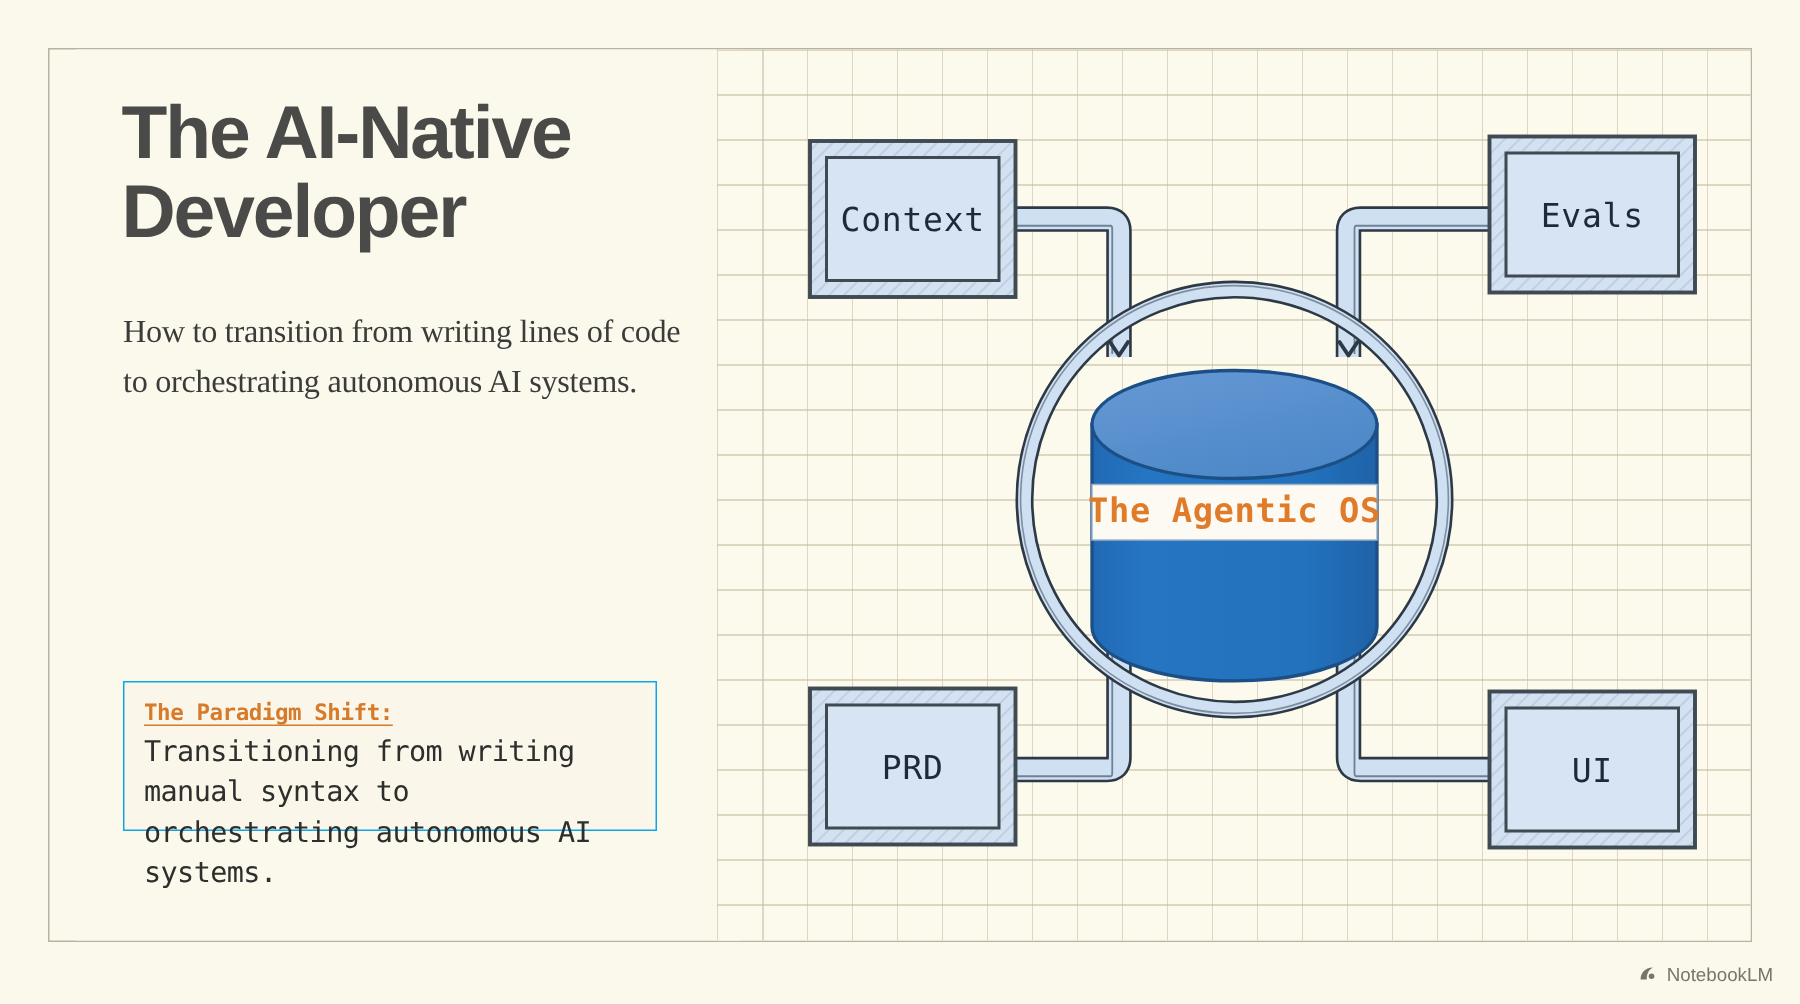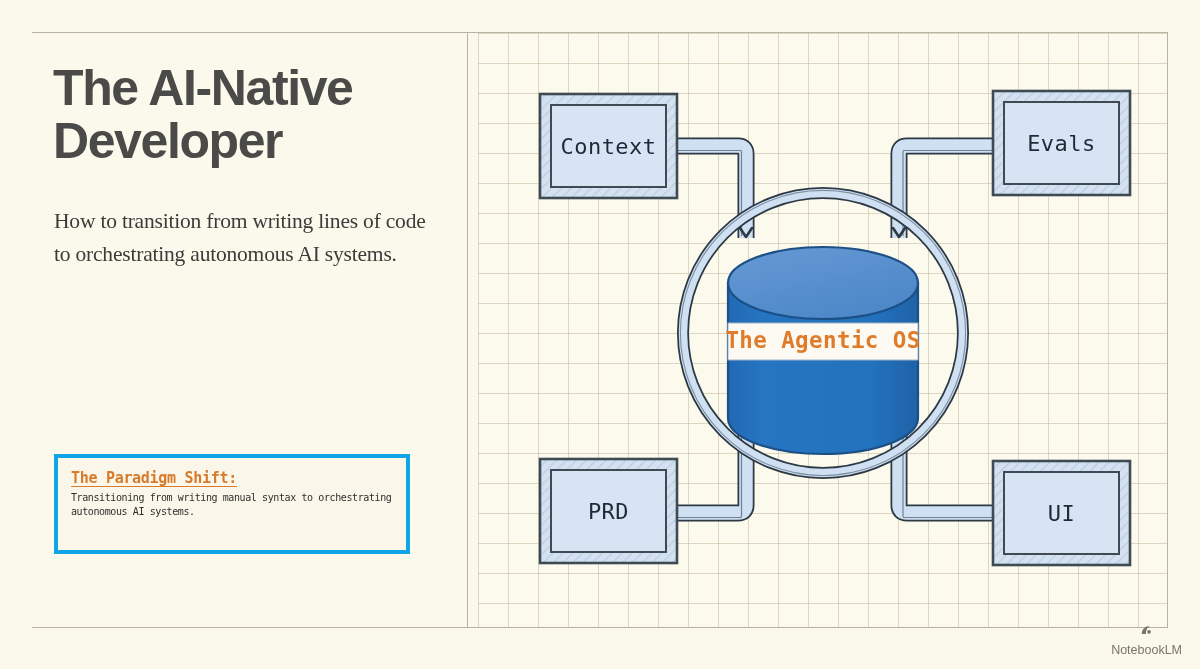--- a/index.html
+++ b/index.html
@@ -25,21 +25,21 @@
     top: 32px;
     width: 1136px;
     height: 596px;
     border: 1.5px solid #b9b4a2;
     box-sizing: border-box;
   }
 
   
   #left-panel {
     position: absolute;
-    left: 23px;
+    left: 51px;
     top: 33px;
     width: 445px;
     height: 594px;
     background: #fbf8ec;
     box-sizing: border-box;
     border-right: 1.5px solid #b9b4a2;
   }
 
   #title {
     position: absolute;
@@ -65,39 +65,39 @@
     letter-spacing: -0.2px;
     color: #3b3b3a;
   }
 
   .info-card {
     position: absolute;
     left: 31px;
     width: 356px;
     box-sizing: border-box;
     background: #faf7ea;
-    border: 4px solid #0ea5e9;
+    border: 1px solid #0ea5e9;
     padding: 11px 13px 12px 13px;
   }
   #card-0 { top: 421px; height: 100px; }
   #card-1 { top: 525px; height: 105px; }
 
   .card-heading {
     font-family: "DejaVu Sans Mono", monospace;
     font-size: 15px;
     font-weight: bold;
     color: #d77a2a;
     text-decoration: underline;
     text-underline-offset: 3px;
     letter-spacing: -0.3px;
     margin-bottom: 4px;
   }
   .card-body {
     font-family: "DejaVu Sans Mono", monospace;
-    font-size: 10px;
+    font-size: 19px;
     line-height: 1.42;
     color: #2e2e2d;
     letter-spacing: -0.4px;
   }
 
   
   #right-panel {
     position: absolute;
     left: 478px;
     top: 33px;
@@ -145,21 +145,20 @@
     position: absolute;
     right: 18px;
     bottom: 12px;
     display: flex;
     align-items: center;
     gap: 5px;
     color: #6f6a5c;
     font-family: "Liberation Sans", sans-serif;
     font-size: 12.5px;
     opacity: 0.92;
-    flex-direction: column;
   }
   #watermark svg { display: block; }
 </style>
 </head>
 <body>
 
 <div id="canvas">
 
   <div id="frame"></div>
 

